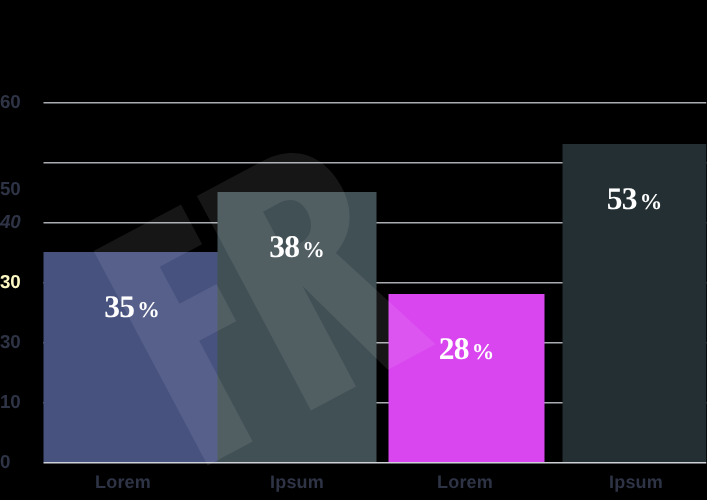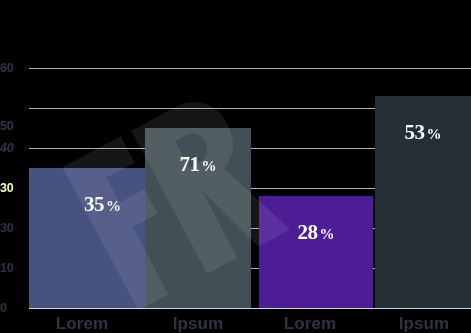--- a/index.html
+++ b/index.html
@@ -70,21 +70,21 @@
   .bar-value .pct {
     font-size: 15px;
     margin-left: 2px;
   }
 
   .xtick-label {
     position: absolute;
     top: 315px;
     text-align: center;
     color: #2e3446;
-    font-size: 17px;
+    font-size: 12px;
     font-weight: 700;
     letter-spacing: 0.1px;
     line-height: 1;
     font-family: "Liberation Sans", sans-serif;
   }
 
   
   #watermark {
     position: absolute;
     left: 88px;
@@ -118,27 +118,27 @@
       <div class="ytick-label" style="top: 62px; color: rgb(46, 52, 70);">60</div>
       <div class="ytick-label" style="top: 102px; color: rgb(46, 52, 70); margin-top: 18px;">50</div>
       <div class="ytick-label" style="top: 142px; color: rgb(46, 52, 70); font-style: italic;">40</div>
       <div class="ytick-label" style="top: 182px; color: #fef9c3;">30</div>
       <div class="ytick-label" style="top: 222px; color: rgb(46, 52, 70);">30</div>
       <div class="ytick-label" style="top: 262px; color: rgb(46, 52, 70);">10</div>
       <div class="ytick-label" style="top: 302px; color: rgb(46, 52, 70);">0</div>
     </div>
 
   <div id="bars-layer">
-      <div class="bar" style="position: absolute; left: 29px; width: 118px; height: 140px; top: 168px; background: rgb(71, 82, 127); padding-left: 29px;">
+      <div class="bar" style="position: absolute; left: 29px; width: 118px; height: 140px; top: 168px; background: rgb(71, 82, 127);">
         <div class="bar-value" style="top: 26px; color: rgb(255, 255, 255);"><span class="num">35</span><span class="pct">%</span></div>
       </div>
       <div class="bar" style="position: absolute; left: 145px; width: 106px; height: 180px; top: 128px; background: rgb(65, 80, 85);">
-        <div class="bar-value" style="top: 26px; color: rgb(255, 255, 255);"><span class="num">71</span><span class="pct">%</span></div>
+        <div class="bar-value" style="top: 26px; color: rgb(255, 255, 255);"><span class="num">38</span><span class="pct">%</span></div>
       </div>
-      <div class="bar" style="position: absolute; left: 259px; width: 114px; height: 112px; top: 196px; background: #4c1d95;">
+      <div class="bar" style="position: absolute; left: 259px; width: 104px; height: 112px; top: 196px; background: #d946ef;">
         <div class="bar-value" style="top: 26px; color: rgb(255, 255, 255);"><span class="num">28</span><span class="pct">%</span></div>
       </div>
       <div class="bar" style="position: absolute; left: 375px; width: 96px; height: 212px; top: 96px; background: rgb(35, 47, 51);">
         <div class="bar-value" style="top: 26px; color: rgb(255, 255, 255);"><span class="num">53</span><span class="pct">%</span></div>
       </div>
     </div>
 
   <div id="xticks-layer">
       <div class="xtick-label" style="left: 37px; width: 90px; color: rgb(46, 52, 70);">Lorem</div>
       <div class="xtick-label" style="left: 153px; width: 90px; color: rgb(46, 52, 70);">Ipsum</div>

